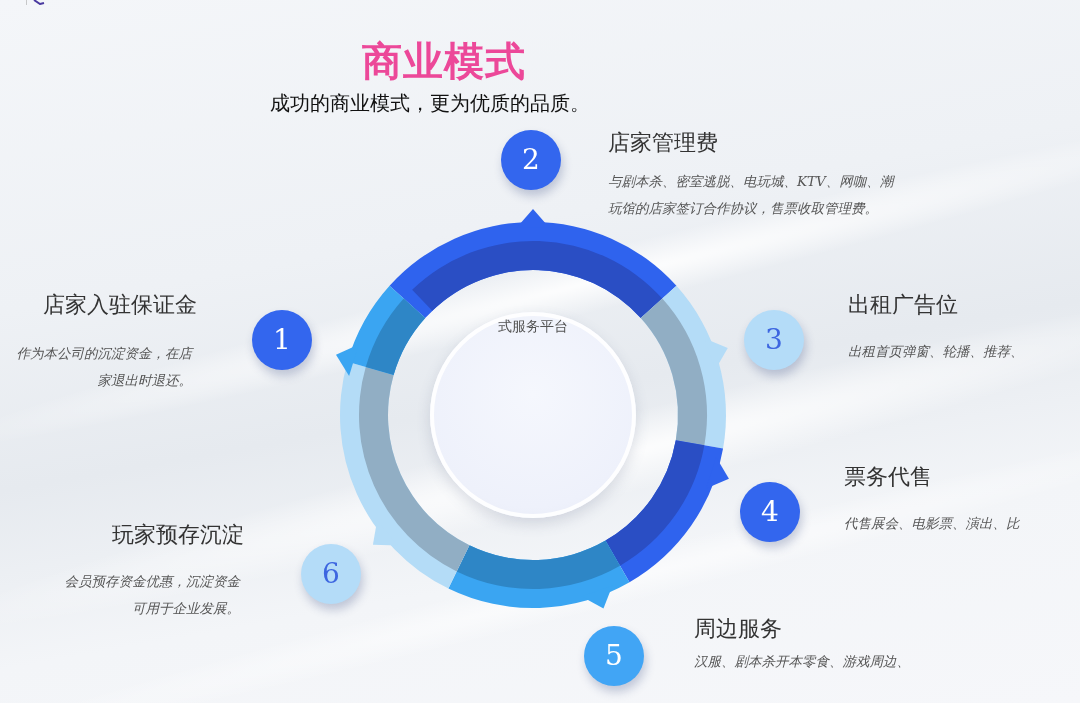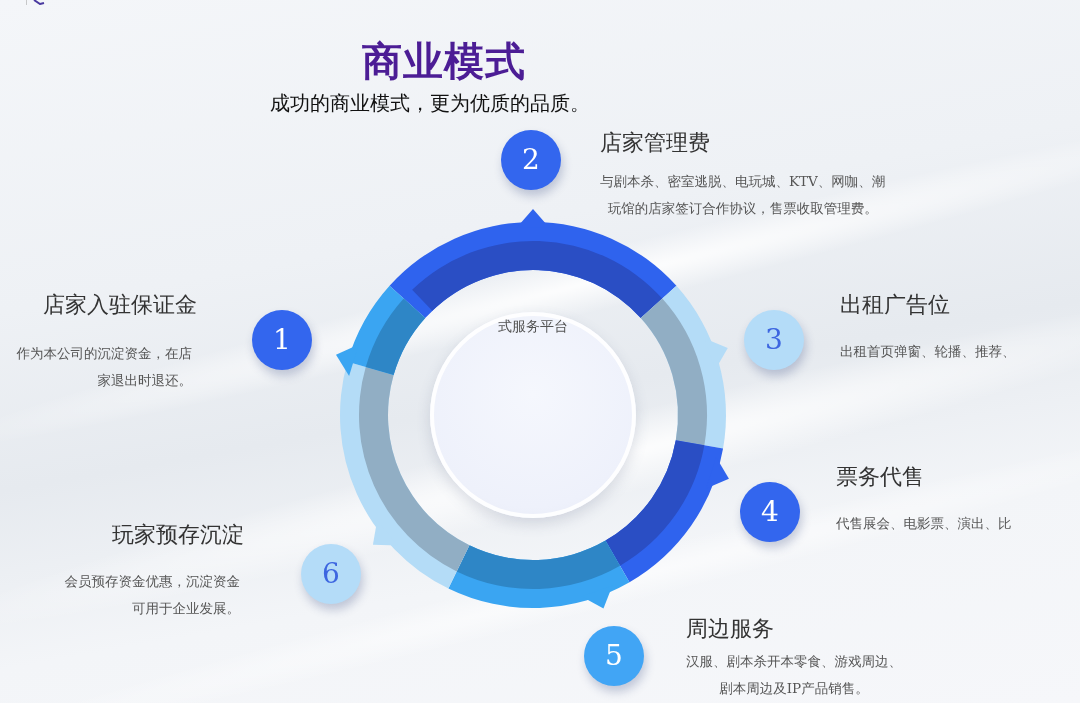--- a/index.html
+++ b/index.html
@@ -6,38 +6,38 @@
   body {
     width:1080px; height:703px; overflow:hidden; position:relative;
     background: linear-gradient(170deg, #f4f6f9 0%, #eef1f5 35%, #e6eaef 55%, #f3f5f8 75%, #f6f7fa 100%);
     font-family: "DejaVu Serif", "Liberation Serif", serif;
   }
   .streak { position:absolute; left:-100px; width:1400px; height:60px; border-radius:50%;
     background: radial-gradient(ellipse at center, rgba(255,255,255,0.9) 0%, rgba(255,255,255,0) 70%);
     transform: rotate(-14deg); }
   .logo-frag { position:absolute; left:26px; top:0; width:24px; height:5px; }
   .title { position:absolute; top:34px; left:0; width:888px; text-align:center;
-    font-family:"DejaVu Sans", sans-serif; font-weight:bold; font-size:40px; color:#4c1d95; letter-spacing:1px; }
+    font-family:"DejaVu Sans", sans-serif; font-weight:bold; font-size:40px; color:#ec4899; letter-spacing:1px; }
   .subtitle { position:absolute; top:90px; left:0; width:860px; text-align:center;
     font-family:Liberation Sans, sans-serif; font-size:20px; color:#111; }
   svg.ring { position:absolute; left:0; top:0; }
   .center { position:absolute; left:430px; top:312px; width:206px; height:206px; border-radius:50%;
     background: radial-gradient(circle at 50% 40%, #f5f7fd 0%, #eef1fb 70%, #e3e7f3 100%);
     box-shadow: 0 6px 14px rgba(80,90,120,0.18), inset 0 0 0 4px rgba(255,255,255,0.9);
     text-align:center; }
   .center .brand { margin-top:54px; font-size:44px; color:#3568f2; line-height:52px; letter-spacing:2px; }
   .center .tag { font-size:14px; color:#555; line-height:28px; margin:0 auto; width:150px; }
   .bubble { position:absolute; width:60px; height:60px; border-radius:50%; text-align:center;
     line-height:60px; font-size:28px; box-shadow: 2px 6px 10px rgba(40,60,120,0.25); }
   .b-dark { background:#3366ee; color:#fff; }
   .b-mid { background:#41a5f5; color:#fff; }
   .b-light { background:#b4dcf8; color:#3d66e0; }
   .item-title { position:absolute; font-size:22px; color:#333; white-space:nowrap; }
-  .item-desc { position:absolute; font-size:13.5px; color:#555; line-height:27px; }
-  .right { text-align:center; }
+  .item-desc { position:absolute; font-size:13.5px; color:#555; line-height:27px;font-style:italic; }
+  .right { text-align:left;margin-left:8px; }
   .left { text-align:right; }
 </style>
 </head>
 <body>
 
 <div class="streak" style="top:250px;"></div>
 <div class="streak" style="top:420px; height:80px;"></div>
 <div class="streak" style="top:560px; height:50px; opacity:.7"></div>
 
 <svg class="logo-frag" viewBox="0 0 24 5">
@@ -98,21 +98,20 @@
 <div class="bubble b-dark" style="left:740px; top:482px;">4</div>
 <div class="item-title right" style="left:836px; top:462px;">票务代售</div>
 <div class="item-desc right" style="left:836px; top:510px; white-space:nowrap;">
   <div>代售展会、电影票、演出、比</div>
 </div>
 
 <div class="bubble b-mid" style="left:584px; top:626px;">5</div>
 <div class="item-title right" style="left:686px; top:614px;">周边服务</div>
 <div class="item-desc right" style="left:686px; top:648px; white-space:nowrap;">
   <div>汉服、剧本杀开本零食、游戏周边、</div>
-  <div>剧本周边及IP产品销售。</div>
 </div>
 
 <div class="bubble b-light" style="left:301px; top:544px;">6</div>
 <div class="item-title left" style="right:836px; top:520px;">玩家预存沉淀</div>
 <div class="item-desc left" style="right:840px; top:568px; white-space:nowrap;">
   <div>会员预存资金优惠，沉淀资金</div>
   <div>可用于企业发展。</div>
 </div>
 
 </body></html>

